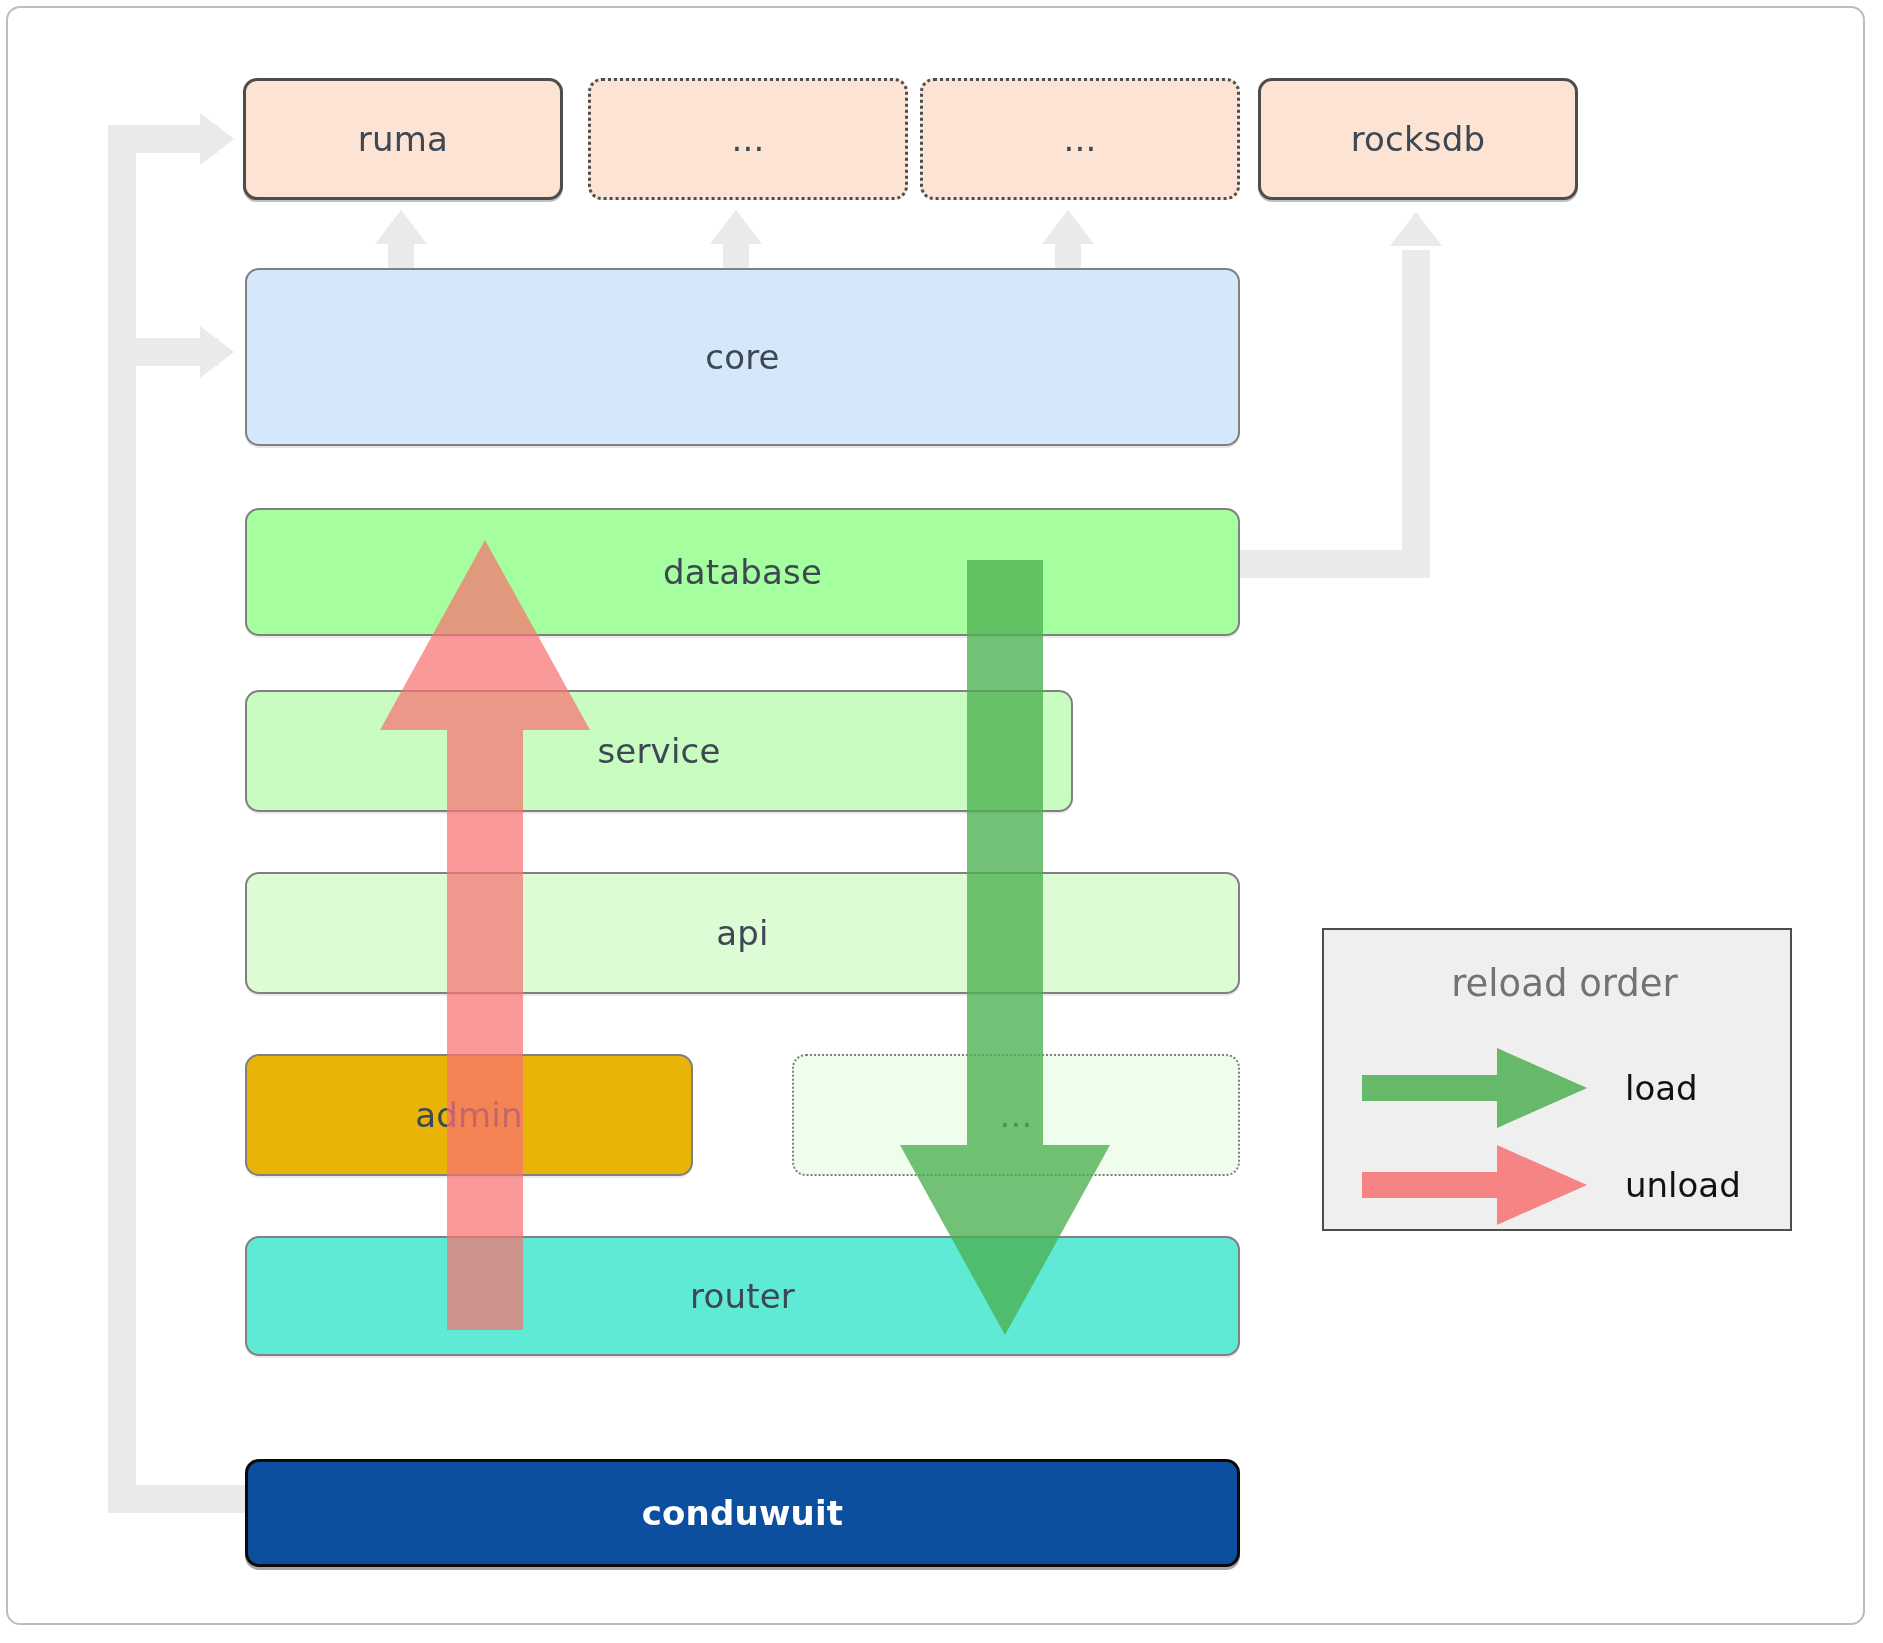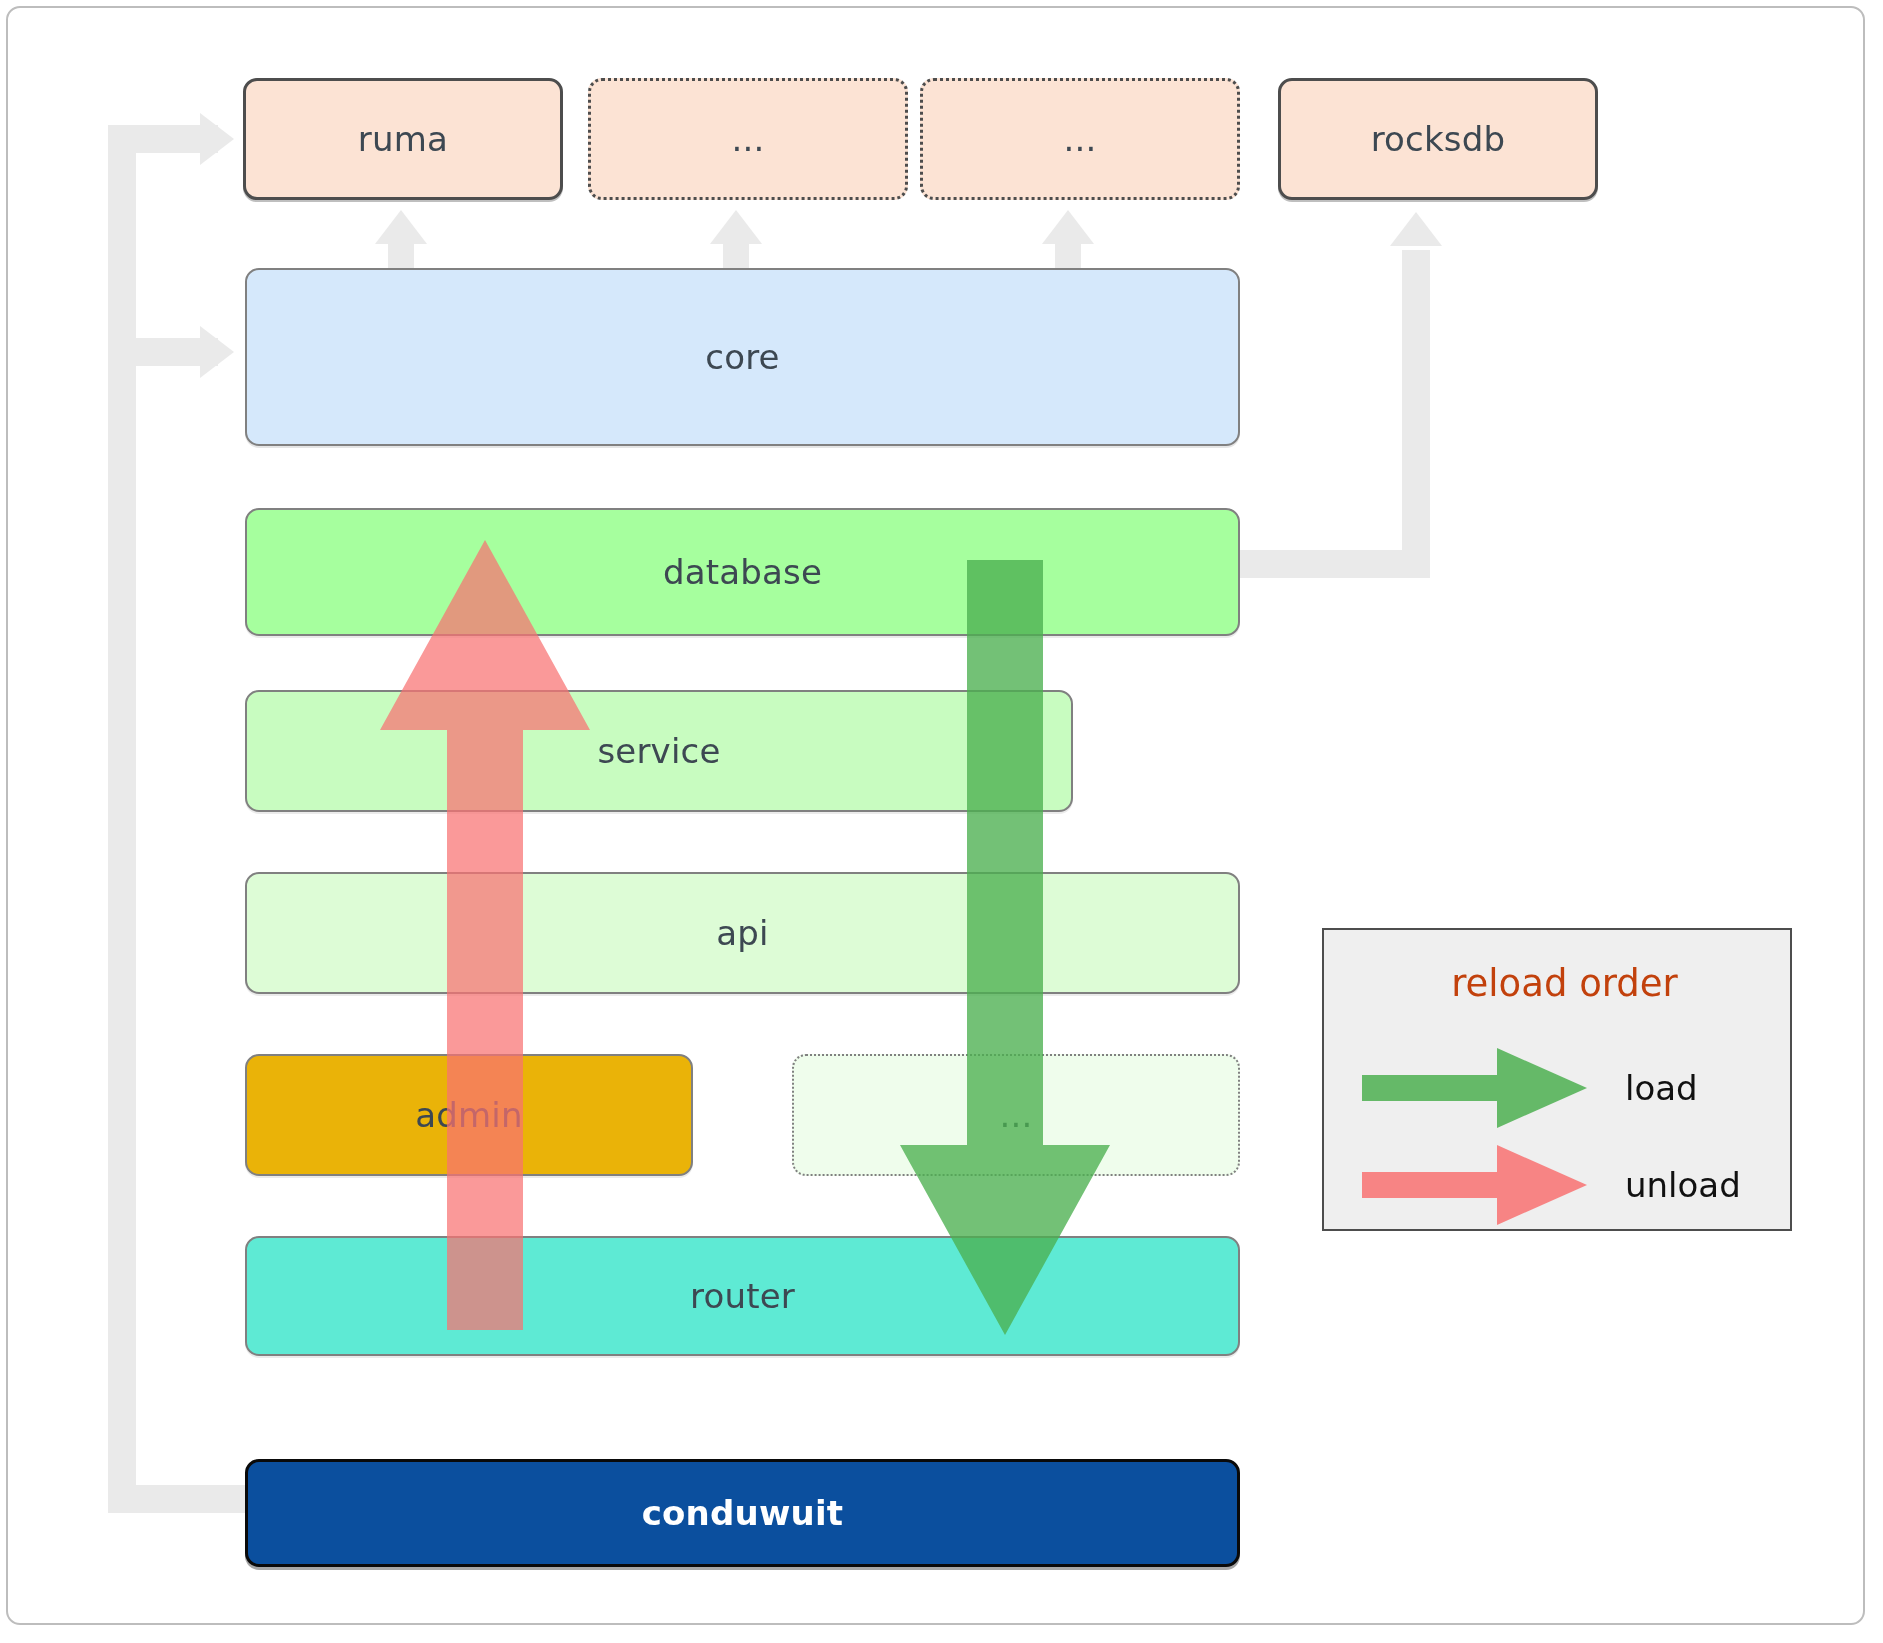--- a/index.html
+++ b/index.html
@@ -100,21 +100,21 @@
     background: #efefef;
     border: 2px solid #4d4d4d;
     box-sizing: border-box;
   }
   .legend-title {
     position: absolute;
     left: 15px; right: 0;
     top: 32px;
     text-align: center;
     font-size: 37px;
-    color: #c2410c;
+    color: #737373;
   }
   .legend-row {
     position: absolute;
     display: flex;
     align-items: center;
   }
   .legend-label {
     font-size: 34px;
     color: #111111;
     margin-left: 38px;
@@ -153,21 +153,21 @@
   </div>
 
   <div class="node dep dotted" style="left:588px; top:78px; width:320px; height:122px;">
     <span class="lbl">...</span>
   </div>
 
   <div class="node dep dotted" style="left:920px; top:78px; width:320px; height:122px;">
     <span class="lbl">...</span>
   </div>
 
-  <div class="node dep" style="left:1258px; top:78px; width:320px; height:122px;margin-left:20px;">
+  <div class="node dep" style="left:1258px; top:78px; width:320px; height:122px;">
     <span class="lbl">rocksdb</span>
   </div>
 
   <div class="node core-box" style="left:245px; top:268px; width:995px; height:178px;">
     <span class="lbl">core</span>
   </div>
 
   <div class="node lay" style="left:245px; top:508px; width:995px; height:128px; background:#a6ff9e;">
     <span class="lbl">database</span>
   </div>

